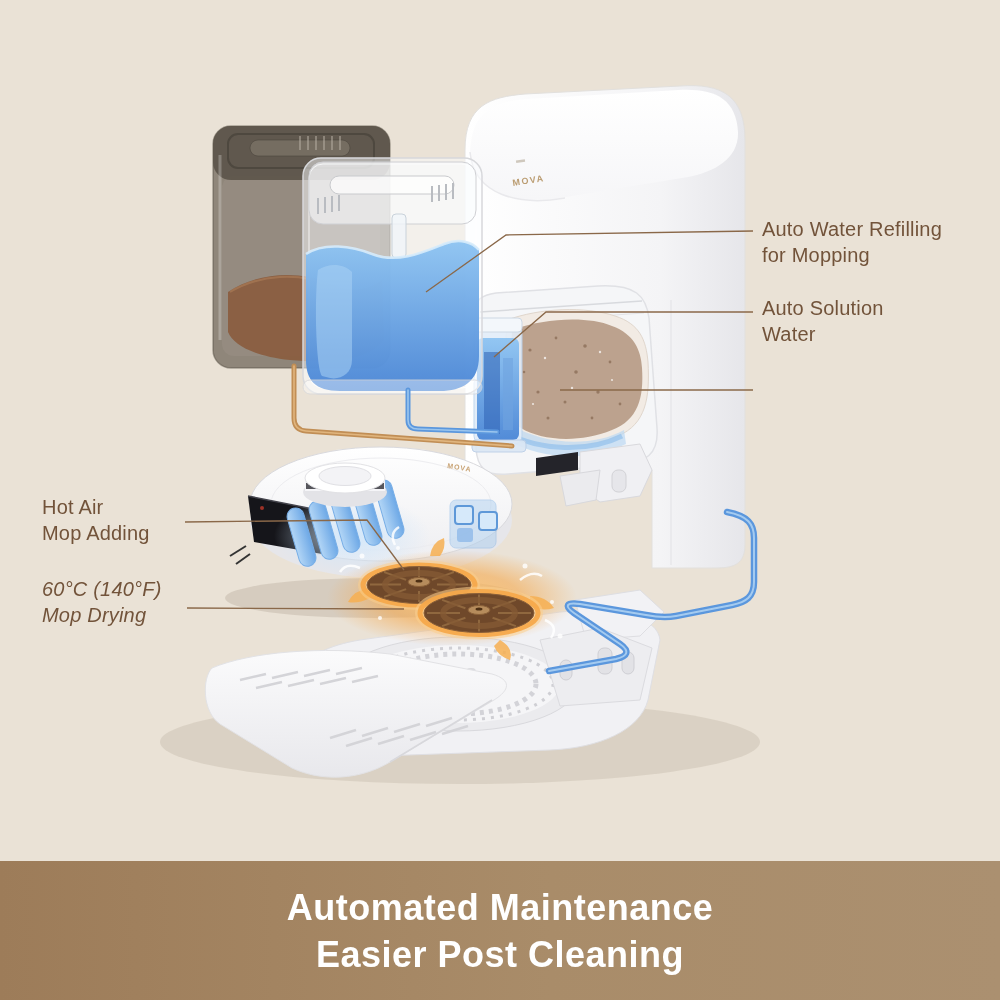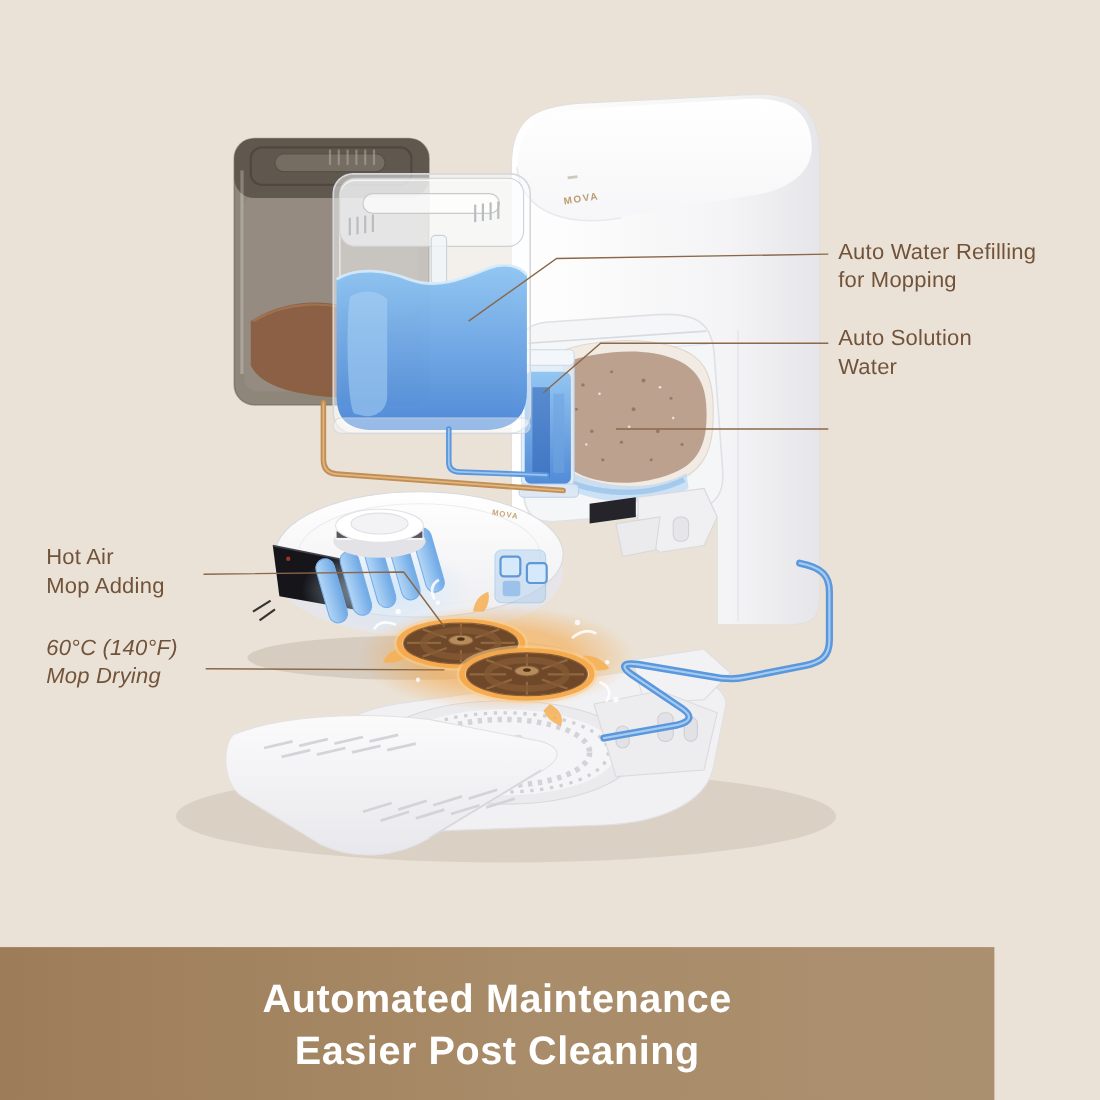--- a/index.html
+++ b/index.html
@@ -2,21 +2,21 @@
 <html><head>
 <meta charset="utf-8">
 <style>
   html,body{margin:0;padding:0;background:#ffffff;}
   .stage{position:relative;width:1000px;height:1000px;overflow:hidden;
          background:#eae2d6;font-family:"Liberation Sans",sans-serif;}
   .art{position:absolute;left:0;top:0;}
   .callout{position:absolute;font:400 20px/26px "Liberation Sans",sans-serif;
            color:#72533a;letter-spacing:.2px;white-space:nowrap;}
   .callout span{display:block;}
-  .banner{position:absolute;left:0;top:861px;width:904px;height:139px;
+  .banner{position:absolute;left:0;top:861px;width:1000px;height:139px;
           background:linear-gradient(90deg,#9d7c59 0%,#a98c69 55%,#ab9070 100%);
           display:flex;flex-direction:column;align-items:center;justify-content:center;}
   .banner div{color:#ffffff;font:700 36px/47px "Liberation Sans",sans-serif;letter-spacing:.5px;}
 </style>
 </head>
 <body>
 
 <div class="stage">
 
 <svg class="art" width="1000" height="861" viewBox="0 0 1000 861">

